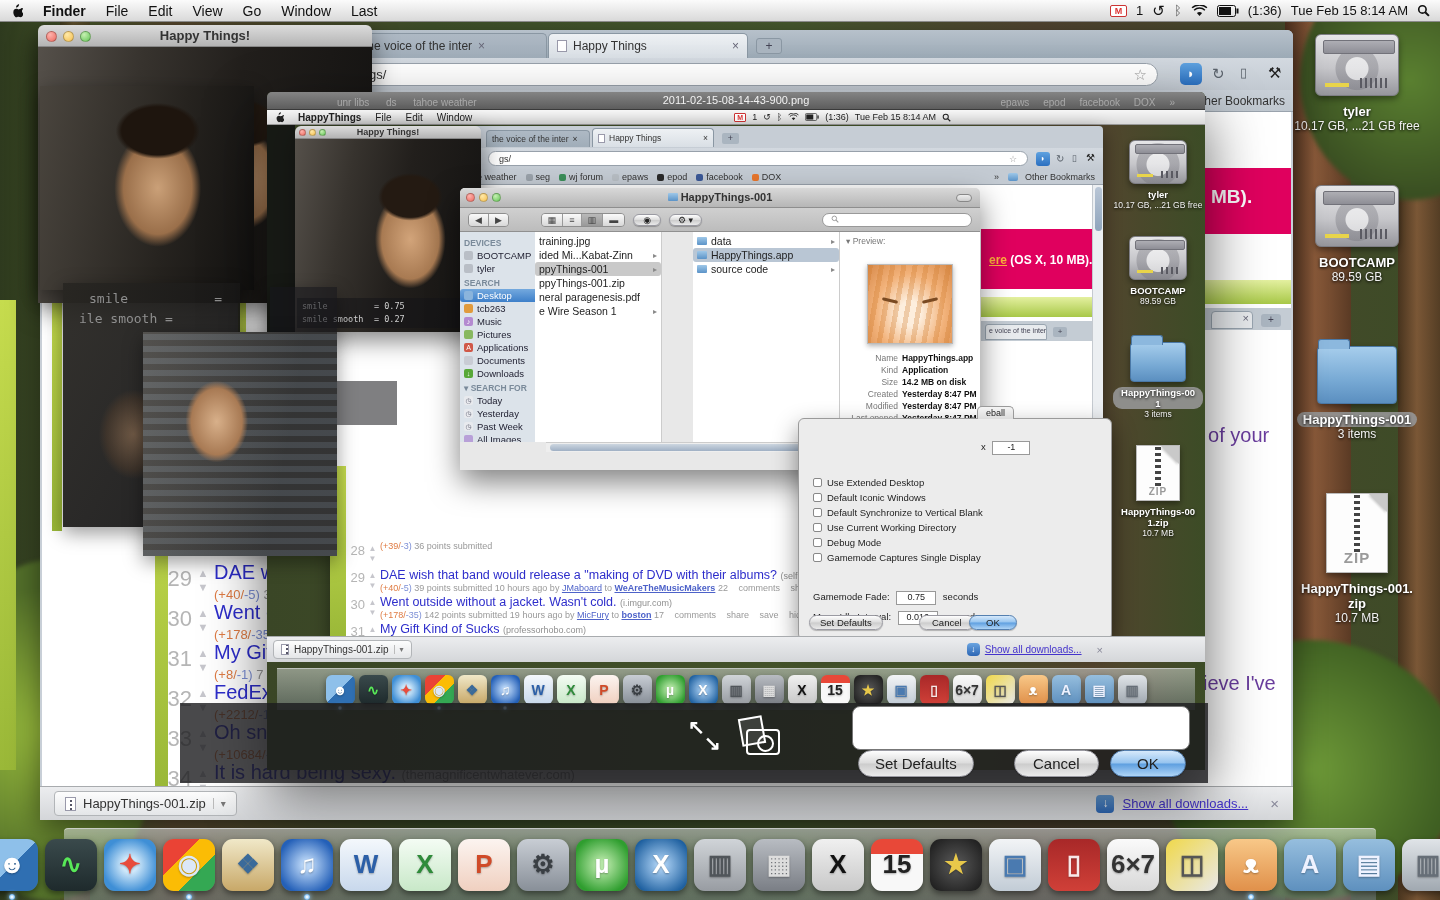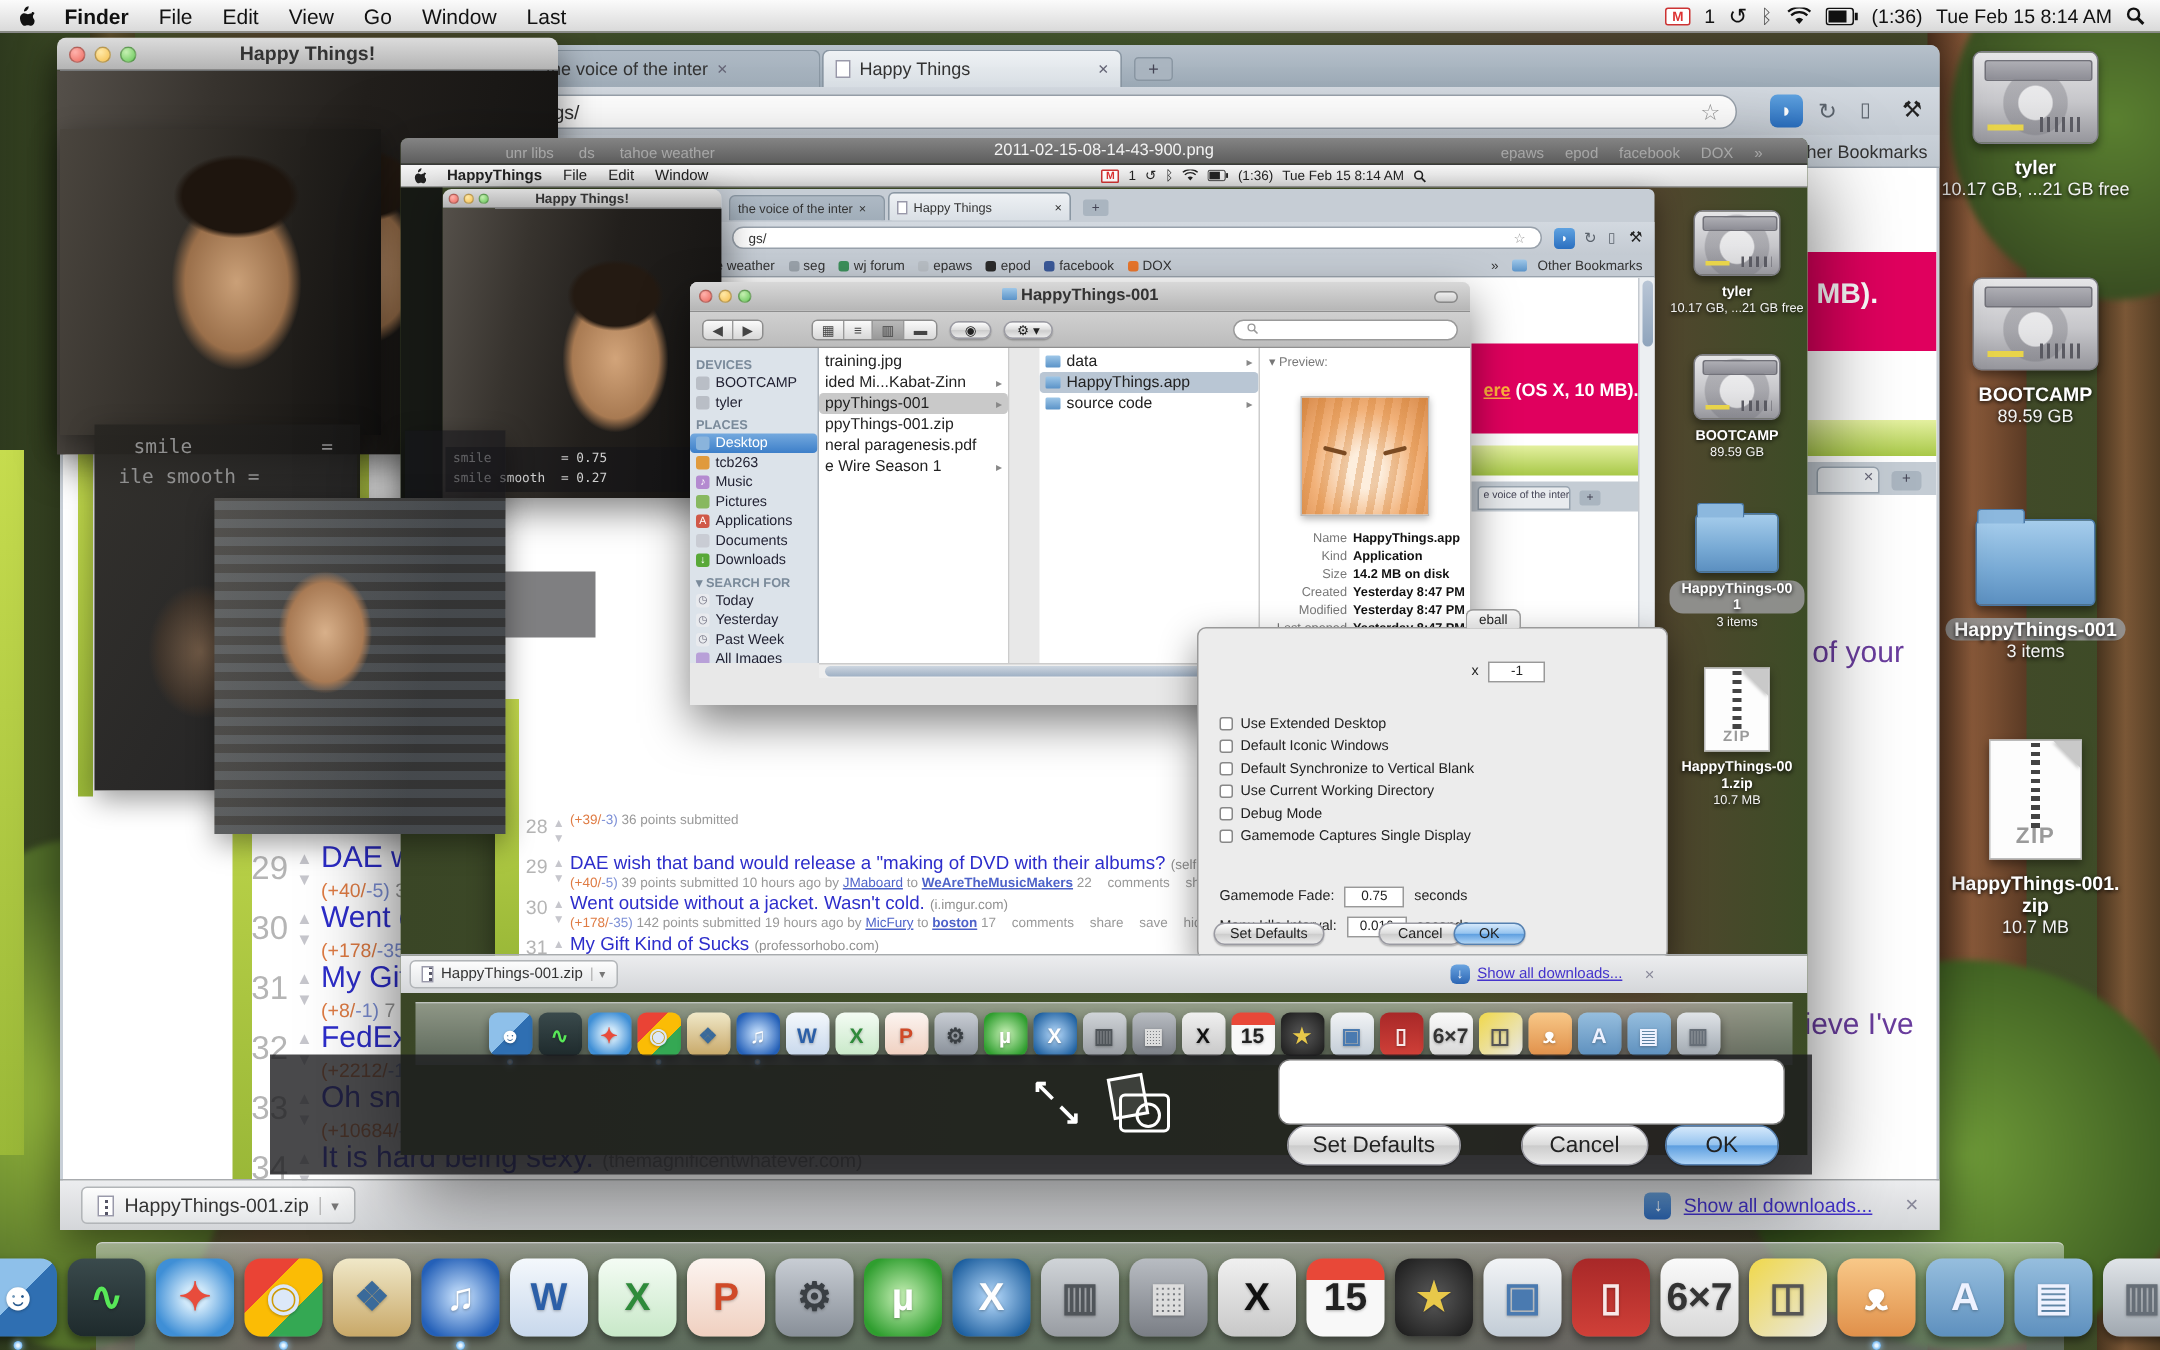--- a/index.html
+++ b/index.html
@@ -632,21 +632,21 @@
 
       <div class="sbi" data-state="">
             <i style="background: rgb(185, 190, 198);"></i>
             <span>BOOTCAMP</span>
           </div>
           <div class="sbi" data-state="">
             <i style="background: rgb(185, 190, 198);"></i>
             <span>tyler</span>
           </div>
         </div>
-      <div class="sbh">PLACES</div>
+      <div class="sbh">SEARCH</div>
       <div>
 
       <div class="sbi" data-state="sel">
             <i style="background: rgb(138, 180, 220);"></i>
             <span>Desktop</span>
           </div>
           <div class="sbi" data-state="">
             <i style="background: rgb(224, 154, 60);"></i>
             <span>tcb263</span>
           </div>
@@ -685,21 +685,21 @@
           <div class="sbi" data-state="">
             <i style="color: rgb(102, 102, 119); background: rgb(232, 234, 238);">◷</i>
             <span>Past Week</span>
           </div>
           <div class="sbi" data-state="">
             <i style="color: rgb(102, 102, 119); background: rgb(184, 160, 216);"></i>
             <span>All Images</span>
           </div>
         </div>
     </div>
-    <div class="fcol" style="left:86px;width:127px">
+    <div class="fcol" style="left:75px;width:127px">
 
     <div class="fitem" data-state="">
           <span>training.jpg</span>
           <span class="fa"></span>
         </div>
         <div class="fitem" data-state="">
           <span>ided Mi...Kabat-Zinn</span>
           <span class="fa">▸</span>
         </div>
         <div class="fitem" data-state="sel">

